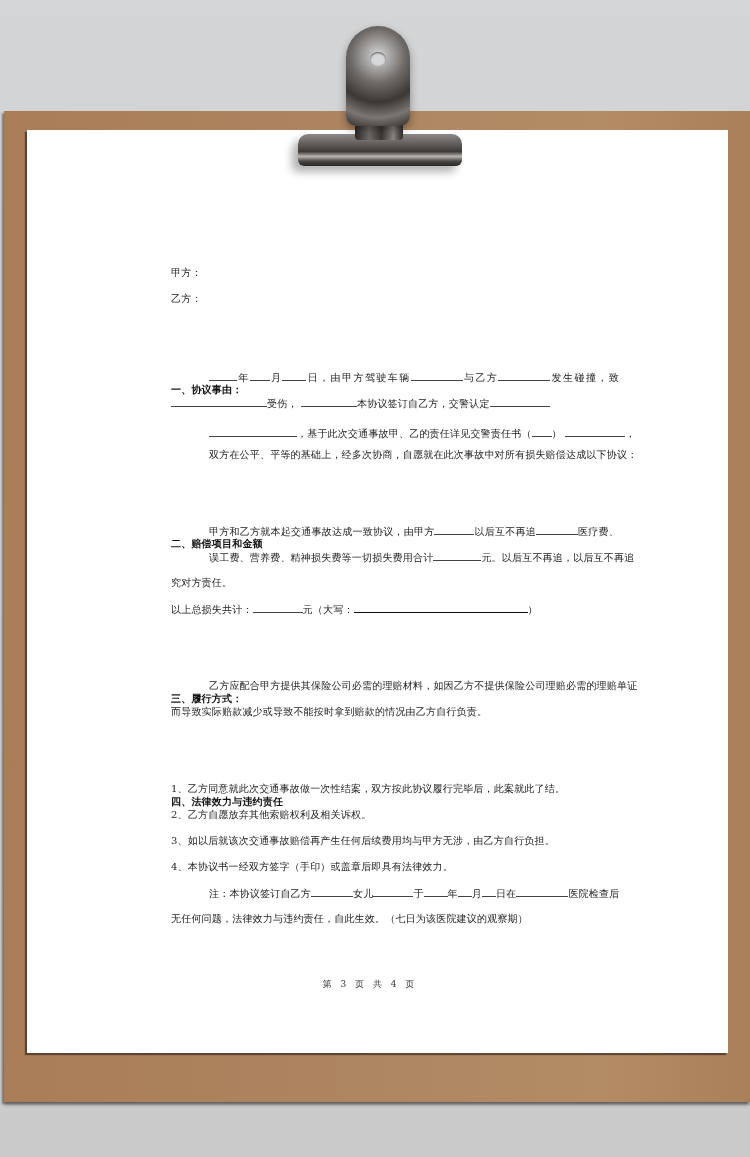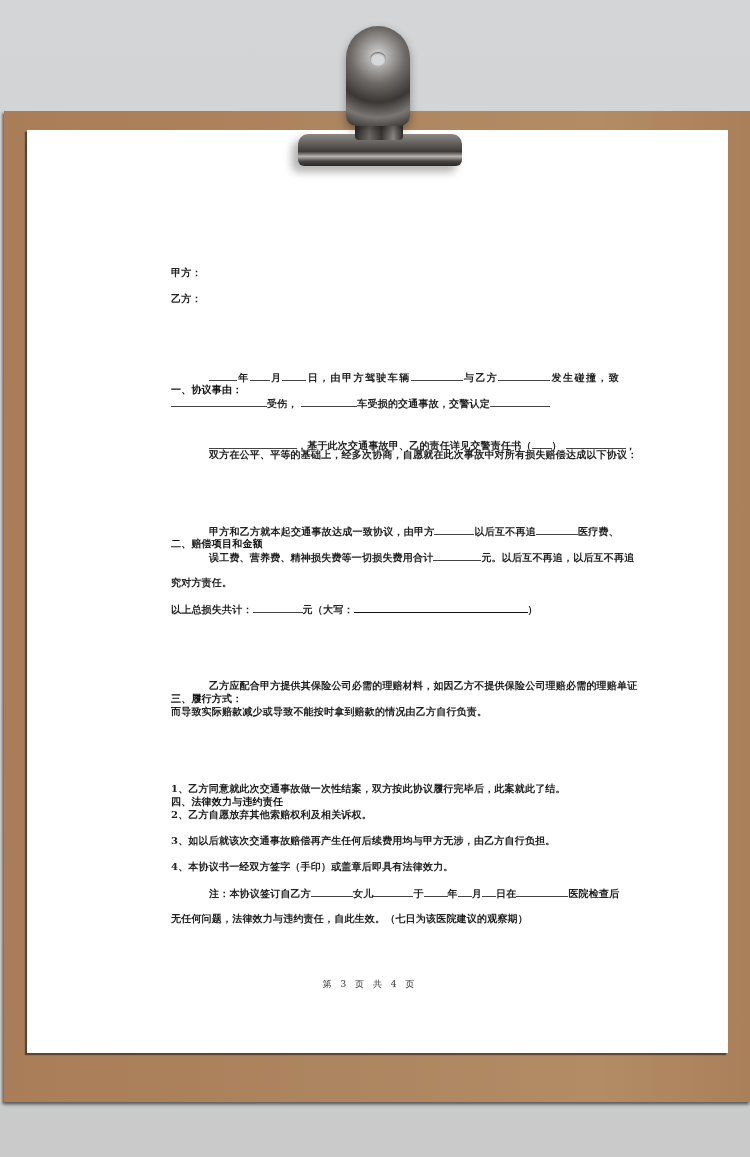--- a/index.html
+++ b/index.html
@@ -37,21 +37,21 @@
   .clip-base {
     position: absolute; left: 298px; top: 134px; width: 164px; height: 32px;
     border-radius: 10px 10px 6px 6px;
     background: linear-gradient(180deg, #8d8986 0%, #5c5855 35%, #3e3a38 55%, #b9b5b1 70%, #4a4644 85%, #2a2725 100%);
     box-shadow: -6px 6px 8px rgba(0,0,0,0.3);
   }
   .doc {
     position: absolute; left: 171px; top: 262px; width: 410px;
     font-size: 10px; color: #222; letter-spacing: 0.2px;
   }
-  .line { position: absolute; left: 0; white-space: nowrap; font-weight: bold; }
+  .line { position: absolute; left: 0; white-space: nowrap; }
   .h { font-weight: bold; color: #111; margin-top: 39px; }
   .j { width: 410px; text-align: justify; text-align-last: justify; margin-left: 38px; }
   .blank { display: inline-block; border-bottom: 1px solid #444; height: 10px; vertical-align: baseline; }
   .thick { border-bottom: 1.5px solid #111; }
   .pageno { position: absolute; top: 978px; left: 0; width: 740px; text-align: center; font-size: 9px; color: #333; letter-spacing: 3px; }
 </style>
 </head>
 <body>
 
 <div class="board"></div>
@@ -64,23 +64,23 @@
 
 <div class="doc">
   <div class="line" style="top:4px">甲方：</div>
   <div class="line" style="top:30px">乙方：</div>
 
   <div class="line h" style="top:82px">一、协议事由：</div>
   <div class="line j" style="top:108px">
     <span class="blank" style="width:28px"></span><span>年</span><span class="blank" style="width:20px"></span><span>月</span><span class="blank" style="width:24px"></span><span>日，由甲方驾驶车辆</span><span class="blank" style="width:52px"></span><span>与乙方</span><span class="blank" style="width:52px"></span><span>发生碰撞，致</span>
   </div>
   <div class="line" style="top:134px">
-    <span class="blank" style="width:96px"></span><span>受伤，</span> <span class="blank" style="width:56px"></span><span>车受损的交通事故，交警认定</span><span class="blank" style="width:60px"></span>
+    <span class="blank" style="width:96px"></span><span>受伤，</span> <span class="blank" style="width:56px"></span><span>本协议签订自乙方，交警认定</span><span class="blank" style="width:60px"></span>
   </div>
-  <div class="line j" style="top:176px">
+  <div class="line j" style="top:164px">
     <span class="blank" style="width:88px"></span><span>，基于此次交通事故甲、乙的责任详见交警责任书（</span><span class="blank" style="width:20px"></span><span>）</span> <span class="blank" style="width:60px"></span><span>，</span>
   </div>
   <div class="line j" style="top:186px">双方在公平、平等的基础上，经多次协商，自愿就在此次事故中对所有损失赔偿达成以下协议：</div>
 
   <div class="line h" style="top:236px">二、赔偿项目和金额</div>
   <div class="line j" style="top:262px">
     <span>甲方和乙方就本起交通事故达成一致协议，由甲方</span><span class="blank" style="width:40px"></span><span>以后互不再追</span><span class="blank" style="width:42px"></span><span>医疗费、</span>
   </div>
   <div class="line j" style="top:288px">
     <span>误工费、营养费、精神损失费等一切损失费用合计</span><span class="blank" style="width:48px"></span><span>元。以后互不再追，以后互不再追</span>

